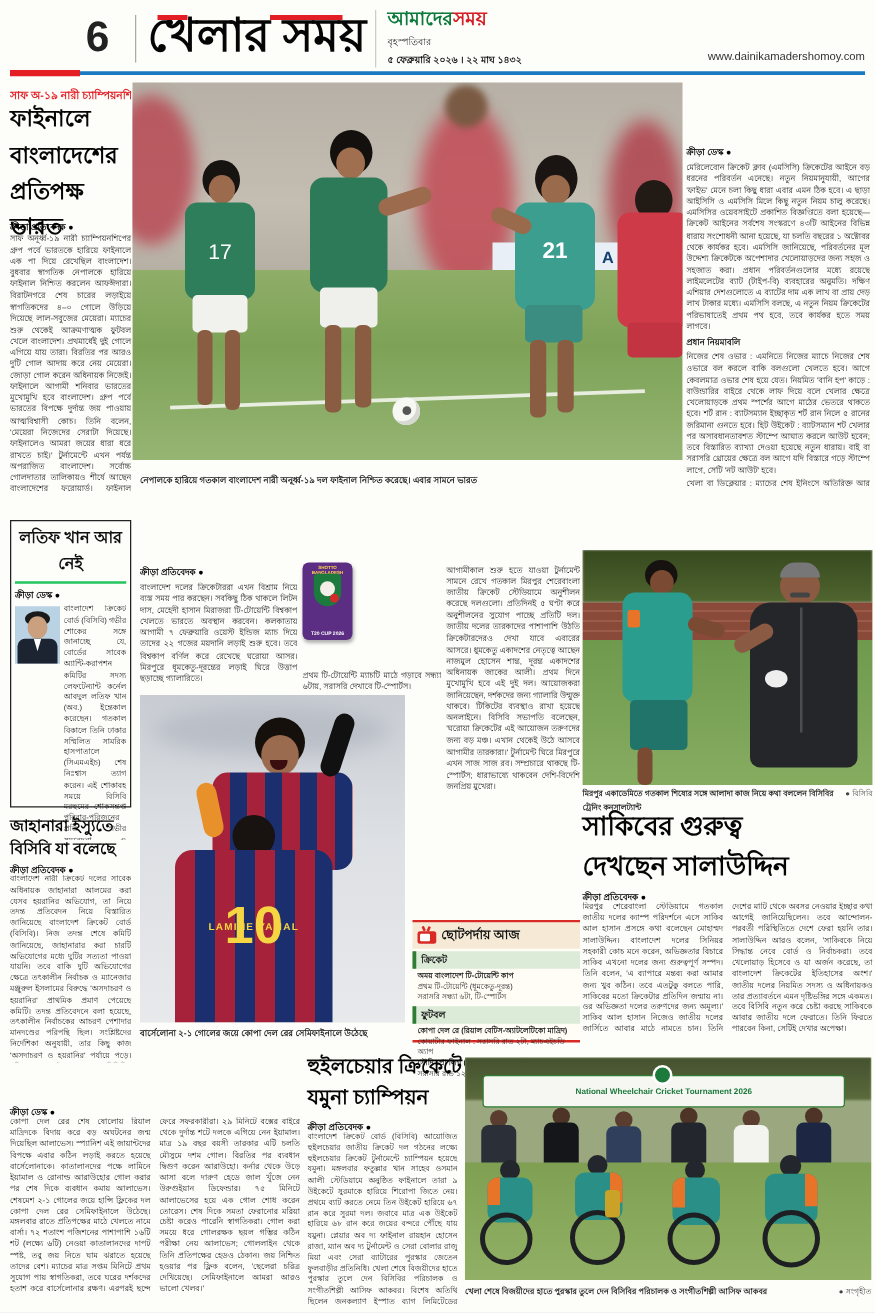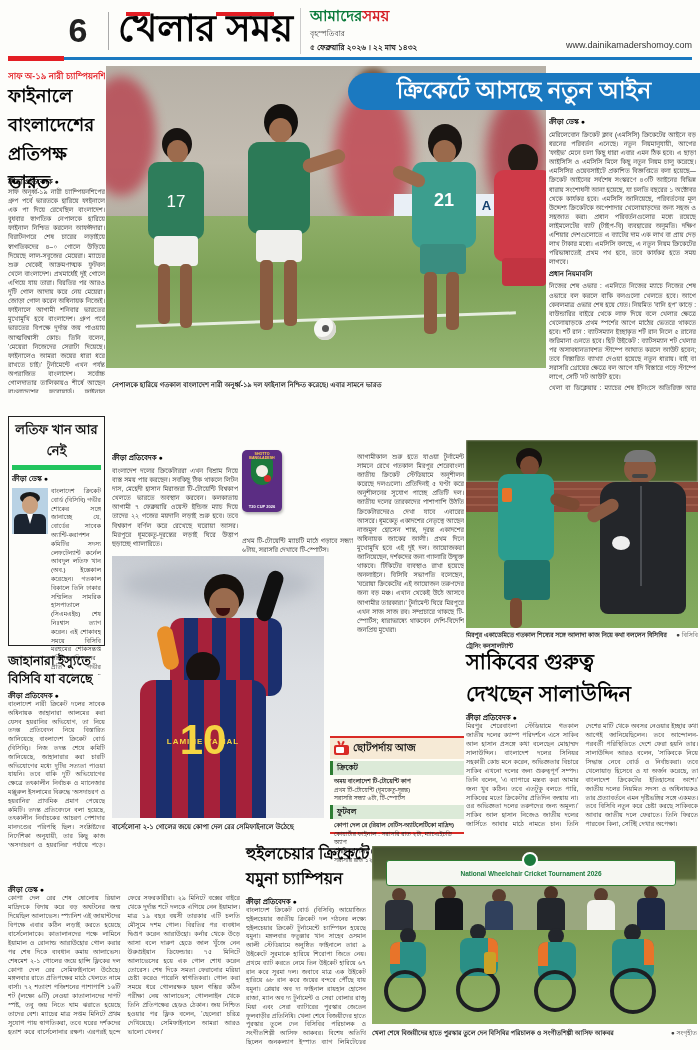--- a/index.html
+++ b/index.html
@@ -118,33 +118,30 @@
     </div>
 
     <div class="circ" style="left:208px; top:252px; width:22px; height:22px; background:#f7f7f4; box-shadow:inset -3px -3px 0 #d8d8d2;">
       <div class="circ" style="left:8px; top:7px; width:7px; height:7px; background:#555;"></div>
     </div>
   </div>
   <div class="abs" style="left:112px; top:373px; width:320px;">
     <span class="caption-text">নেপালকে হারিয়ে গতকাল বাংলাদেশ নারী অনূর্ধ্ব-১৯ দল ফাইনাল নিশ্চিত করেছে। এবার সামনে ভারত</span>
   </div>
 
-  <div class="abs" style="left:348px; top:73px; width:352px; height:37px; background:#1b79c0; border-radius:20px 0 0 20px; display:flex; align-items:center; justify-content:center;">
-    <span style="color:#fff; font-size:23px; font-weight:800;">ক্রিকেটে আসছে নতুন আইন</span>
-  </div>
   <div class="abs" style="left:549px; top:116px; width:147px; height:276px; overflow:hidden;">
     <div class="byline">ক্রীড়া ডেস্ক ●</div>
     <div class="body-text" style="margin-top:2px;">মেরিলেবোন ক্রিকেট ক্লাব (এমসিসি) ক্রিকেটের আইনে বড় ধরনের পরিবর্তন এনেছে। নতুন নিয়মানুযায়ী, আগের 'ফাইভ' মেনে চলা কিছু ধারা এবার এমন ঠিক হবে। এ ছাড়া আইসিসি ও এমসিসি মিলে কিছু নতুন নিয়ম চালু করেছে। এমসিসির ওয়েবসাইটে প্রকাশিত বিজ্ঞপ্তিতে বলা হয়েছে— ক্রিকেট আইনের সর্বশেষ সংস্করণে ৪৩টি আইনের বিভিন্ন ধারায় সংশোধনী আনা হয়েছে, যা চলতি বছরের ১ অক্টোবর থেকে কার্যকর হবে। এমসিসি জানিয়েছে, পরিবর্তনের মূল উদ্দেশ্য ক্রিকেটকে অপেশাদার খেলোয়াড়দের জন্য সহজ ও সহজাত করা। প্রধান পরিবর্তনগুলোর মধ্যে রয়েছে লাইমলেটের ব্যাট (টাইপ-বি) ব্যবহারের অনুমতি। দক্ষিণ এশিয়ার দেশগুলোতে এ ব্যাটের দাম এক লাখ বা প্রায় দেড় লাখ টাকার মধ্যে। এমসিসি বলছে, এ নতুন নিয়ম ক্রিকেটের পরিভাষাতেই প্রথম পথ হবে, তবে কার্যকর হতে সময় লাগবে।</div>
     <div style="font-size:6.8px; font-weight:bold; margin:2px 0 1px;">প্রধান নিয়মাবলি</div>
     <div class="body-text">নিজের শেষ ওভার : এমনিতে নিজের ম্যাচে নিজের শেষ ওভারে বল করলে বাকি বলগুলো খেলতে হবে। আগে কেবলমাত্র ওভার শেষ হয়ে যেত। নিয়মিত 'বানি হপ' কাড়ে : বাউন্ডারির বাইরে থেকে লাফ দিয়ে বলে খেলার ক্ষেত্রে খেলোয়াড়কে প্রথম স্পর্শের আগে মাঠের ভেতরে থাকতে হবে। শর্ট রান : ব্যাটসম্যান ইচ্ছাকৃত শর্ট রান নিলে ৫ রানের জরিমানা গুনতে হবে। হিট উইকেট : ব্যাটসম্যান শট খেলার পর অসাবধানতাবশত স্টাম্পে আঘাত করলে আউট হবেন; তবে বিস্তারিত ব্যাখ্যা দেওয়া হয়েছে নতুন ধারায়। বাই বা সরাসরি থ্রোয়ের ক্ষেত্রে বল আগে যদি বিস্তারে গড়ে স্টাম্পে লাগে, সেটি 'নট আউট' হবে।</div>
     <div class="body-text" style="margin-top:2px;">খেলা বা ডিক্লেয়ার : ম্যাচের শেষ ইনিংসে অতিরিক্ত আর ইনিংস ঘোষণা বা ডিক্লেয়ার করতে পারবেন না। এ ছাড়া আরও কিছু ধারাতেও পরিমার্জন আনা হয়েছে, যা ক্রিকেটকে আরও নিয়ন্ত্রিত ও সুবিধাজনক করার ক্ষেত্রে সহায়ক হবে।</div>
   </div>
 
   <div class="abs" style="left:8px; top:416px; width:97px; height:230px; border:1.4px solid #222; padding:3px;">
-    <div style="font-size:13px; font-weight:800; text-align:center; border-bottom:5px solid #22c55e; padding-bottom:3px;">লতিফ খান আর নেই</div>
+    <div style="font-size:13px; font-weight:800; text-align:center; border-bottom:2px solid #22c55e; padding-bottom:3px;">লতিফ খান আর নেই</div>
     <div class="byline" style="margin-top:3px;">ক্রীড়া ডেস্ক ●</div>
     <div style="margin-top:2px; overflow:hidden; height:188px;">
       <div style="float:left; width:36px; height:46px; margin:1px 3px 1px 0; background:#b9d2e4; position:relative; overflow:hidden;">
         <div class="circ" style="left:8px; top:4px; width:20px; height:12px; background:#1a1a1a;"></div>
         <div class="circ" style="left:10px; top:8px; width:16px; height:18px; background:#caa07e;"></div>
         <div class="abs" style="left:2px; top:26px; width:32px; height:20px; background:#1b2430; border-radius:6px 6px 0 0;"></div>
         <div class="abs" style="left:15px; top:26px; width:6px; height:10px; background:#fff; clip-path:polygon(0 0,100% 0,50% 100%);"></div>
       </div>
       <div class="body-text" style="font-size:6.2px;">বাংলাদেশ ক্রিকেট বোর্ড (বিসিবি) গভীর শোকের সঙ্গে জানাচ্ছে যে, বোর্ডের সাবেক অ্যান্টি-করাপশন কমিটির সদস্য লেফটেন্যান্ট কর্নেল আবদুল লতিফ খান (অব.) ইন্তেকাল করেছেন। গতকাল বিকালে তিনি ঢাকার সম্মিলিত সামরিক হাসপাতালে (সিএমএইচ) শেষ নিঃশ্বাস ত্যাগ করেন। এই শোকাবহ সময়ে বিসিবি মরহুমের শোকসন্তপ্ত পরিবার-পরিজনের প্রতি গভীর সমবেদনা ও আন্তরিক condolences প্রকাশ করছে। একজন অত্যন্ত সম্মানিত ক্রীড়া ব্যক্তিত্ব ও প্রশাসক হিসেবে লেফটেন্যান্ট কর্নেল লতিফের সঙ্গে বাংলাদেশের ক্রিকেটের দীর্ঘ ও গৌরবোজ্জ্বল সম্পৃক্ততা ছিল। তিনি বিসিবির গেম ডেভেলপমেন্ট কমিটির চেয়ারম্যান হিসেবে দায়িত্ব পালন করেছেন এবং বাংলাদেশ জাতীয় ক্রিকেট দলের সাবেক ম্যানেজার ছিলেন। ২০০৭ সালে তিনি বোর্ডের অ্যান্টি-করাপশন কমিটির একজন মূল্যবান সদস্য হিসেবে দায়িত্ব পালন করেন। লেফটেন্যান্ট কর্নেল আবদুল লতিফ খানের জানাজা আজ জোহরের নামাজের পর বারিধারা জামে মসজিদে (গেট-৪), বারিধারা, ঢাকায় অনুষ্ঠিত হবে। পরে তাকে সামরিক কবরস্থানে দাফন করা হবে।</div>
     </div>

